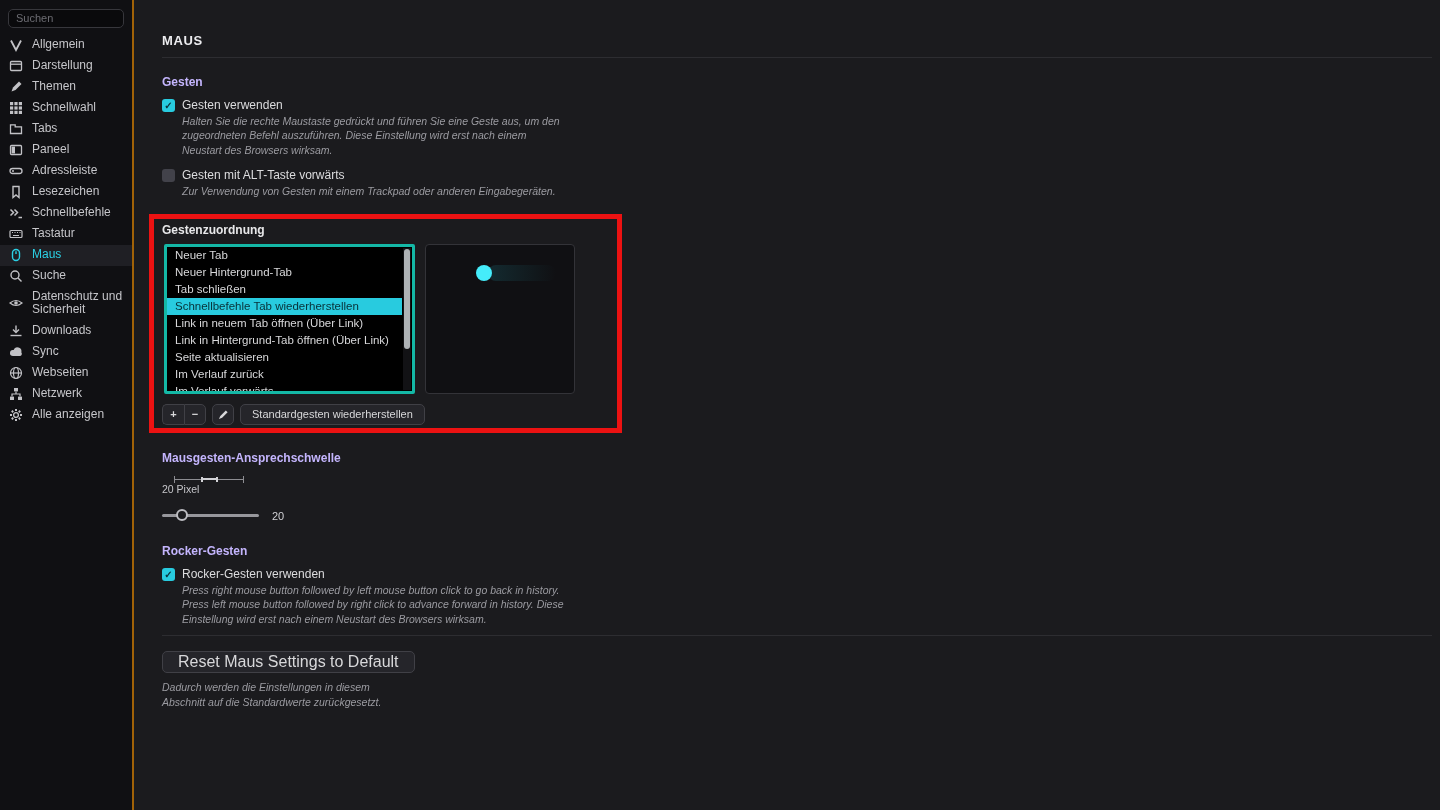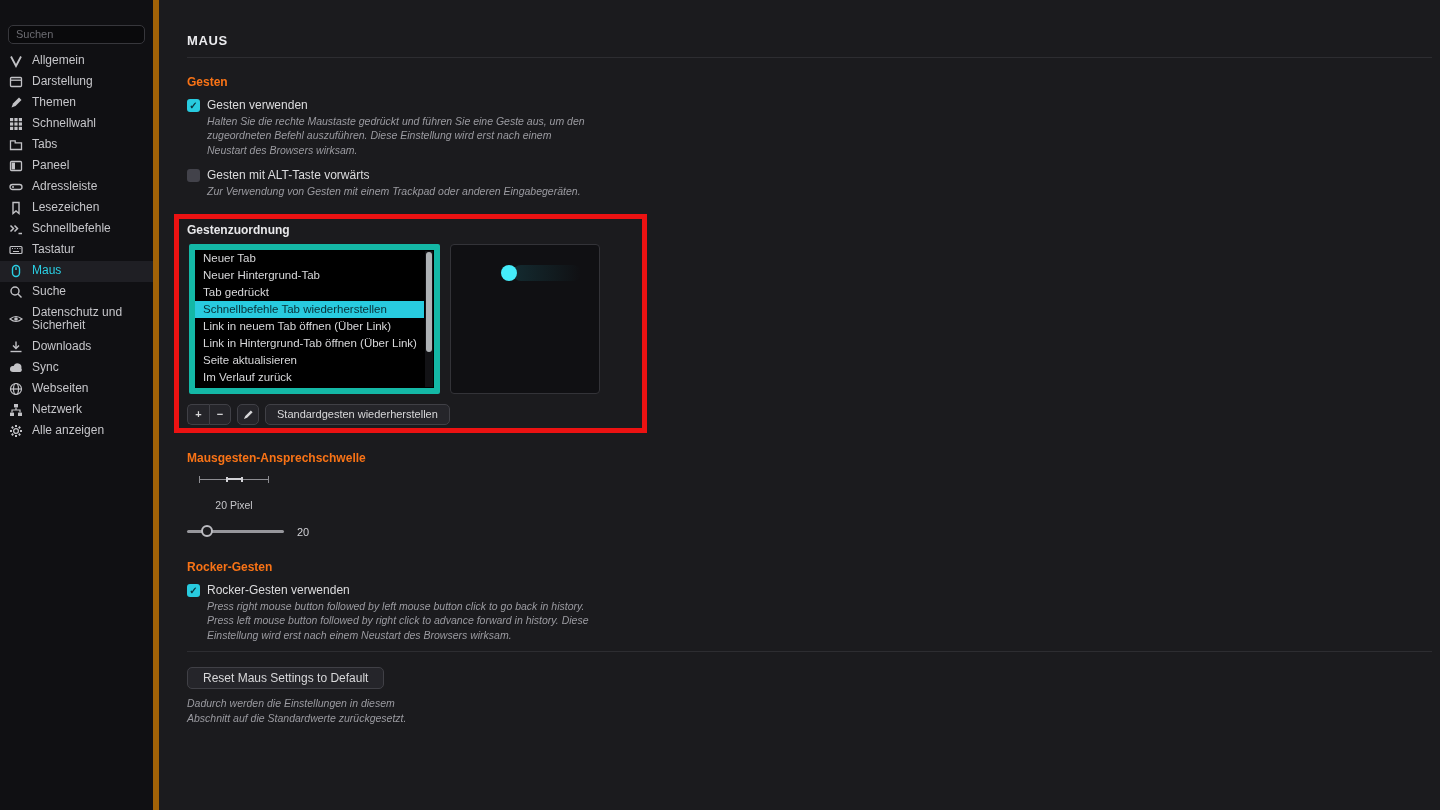--- a/index.html
+++ b/index.html
@@ -5,22 +5,22 @@
   * { margin:0; padding:0; box-sizing:border-box; }
   html,body { width:1440px; height:810px; overflow:hidden; }
   body {
     background:#1b1b1e;
     font-family:"Liberation Sans", sans-serif;
     color:#d6d6d8;
     display:flex;
   }
   
   .sidebar {
-    width:159px; flex:none; background:#101013;
-    border-right:6px solid #a16207; padding-top:24px;
+    width:134px; flex:none; background:#101013;
+    border-right:2px solid #a16207; padding-top:8px;
     display:flex; flex-direction:column;
   }
   .search-wrap { padding:0 8px; }
   .search-input {
     width:100%; height:19px; background:#0a0a0c;
     border:1px solid #37373c; border-radius:5px;
     color:#c2c2c6; font-size:11px; padding:0 7px;
     font-family:"Liberation Sans", sans-serif;
   }
   .search-input::placeholder { color:#6c6c72; }
@@ -32,21 +32,21 @@
   }
   .nav-item .ico { width:14px; height:14px; flex:none; color:#c2c2c6; display:block; }
   .nav-item.selected { background:#1f1f24; color:#2bd0e4; }
   .nav-item.selected .ico { color:#2bd0e4; }
   .nav-item span.lbl { white-space:pre-line; }
 
   
   .main { flex:1; padding:33px 8px 0 28px; position:relative; }
   .page-title { font-size:13px; font-weight:bold; color:#ececef; letter-spacing:.6px; }
   .hdivider { height:1px; background:#2d2d31; margin-top:9px; }
-  .section-h { font-size:12px; font-weight:bold; color:#f97316; }
+  .section-h { font-size:12px; font-weight:bold; color:#c4b5fd; }
   .mt17 { margin-top:17px; }
   .cb-row { display:flex; align-items:flex-start; gap:7px; margin-top:9px; }
   .checkbox {
     width:13px; height:13px; border-radius:3px; flex:none; margin-top:1px;
     font-size:10px; line-height:13px; text-align:center; font-weight:bold;
   }
   .checkbox.checked { background:#28cbdf; color:#08313a; }
   .checkbox.unchecked { background:#42424a; color:transparent; }
   .cb-label { font-size:12px; color:#dcdcde; }
   .desc {
@@ -57,21 +57,21 @@
   
   .gz-block { position:relative; margin-top:24px; width:460px; }
   .annotation-rect {
     position:absolute; left:-13px; top:-9px; width:473px; height:219px;
     border:5px solid #ec1212; pointer-events:none; z-index:5;
   }
   .gz-label { font-size:12px; font-weight:bold; color:#e8e8ea; }
   .gesture-row { display:flex; gap:10px; margin-top:7px; margin-left:2px; }
   .gesture-list {
     width:251px; height:150px; background:#000;
-    border:6px solid #14b8a6; border-radius:2px;
+    border:3px solid #14b8a6; border-radius:2px;
     overflow:hidden; position:relative; padding-right:10px;
   }
   .gesture-item {
     height:17px; line-height:17px; font-size:11.5px; color:#d8d8da;
     padding-left:8px; white-space:nowrap;
   }
   .gesture-item.selected { background:#28cbdf; color:#083037; }
   .glist-scrollbar {
     position:absolute; top:1px; right:1px; bottom:1px; width:8px; background:#121215;
   }
@@ -98,32 +98,32 @@
   
   .threshold { margin-top:26px; }
   .ruler { position:relative; width:70px; height:7px; margin:11px 0 0 12px; }
   .ruler-line { position:absolute; left:0; right:0; top:3px; height:1px; background:#8d8d92; }
   .ruler-tick { position:absolute; top:0; width:1px; height:7px; background:#8d8d92; }
   .ruler-bracket {
     position:absolute; left:27px; top:1px; width:17px; height:5px;
     border-left:2px solid #d2d2d6; border-right:2px solid #d2d2d6;
     background:linear-gradient(#d2d2d6,#d2d2d6) center/100% 2px no-repeat;
   }
-  .ruler-label { font-size:10.5px; color:#c6c6ca; width:94px; text-align:center; margin-top:16px; }
+  .ruler-label { font-size:10.5px; color:#c6c6ca; width:94px; text-align:left; margin-top:0; }
   .slider-row { display:flex; align-items:center; gap:13px; margin-top:15px; }
   .slider-track { position:relative; width:97px; height:3px; background:#97979c; border-radius:2px; }
   .slider-thumb {
     position:absolute; left:14px; top:-5px; width:12px; height:12px;
     border-radius:50%; background:#1b1b1e; border:2px solid #bcbcc1;
   }
   .slider-value { font-size:11px; color:#d0d0d4; }
 
   .rocker { margin-top:22px; }
   .reset-h { margin-top:36px; }
-  .reset-btn { margin-top:15px; height:22px; padding:0 15px; font-size:12px; }
+  .reset-btn { margin-top:15px; height:22px; padding:0 15px; font-size:16px; }
   .reset-desc { margin:7px 0 0 0; max-width:248px; }
 </style>
 </head>
 <body>
 
 <div class="sidebar">
   <div class="search-wrap">
     <input class="search-input" placeholder="Suchen" style="">
   </div>
   <div class="nav">
@@ -287,21 +287,21 @@
 
   
   <div class="gz-block">
     <div class="annotation-rect"></div>
     <div class="gz-label">Gestenzuordnung</div>
 
     <div class="gesture-row">
       <div class="gesture-list">
         <div class="gesture-item">Neuer Tab</div>
         <div class="gesture-item">Neuer Hintergrund-Tab</div>
-        <div class="gesture-item">Tab gedrückt</div>
+        <div class="gesture-item">Tab schließen</div>
         <div class="gesture-item selected">Schnellbefehle Tab wiederherstellen</div>
         <div class="gesture-item">Link in neuem Tab öffnen (Über Link)</div>
         <div class="gesture-item">Link in Hintergrund-Tab öffnen (Über Link)</div>
         <div class="gesture-item">Seite aktualisieren</div>
         <div class="gesture-item">Im Verlauf zurück</div>
         <div class="gesture-item">Im Verlauf vorwärts</div>
         <div class="glist-scrollbar">
           <div class="glist-thumb"></div>
         </div>
       </div>

